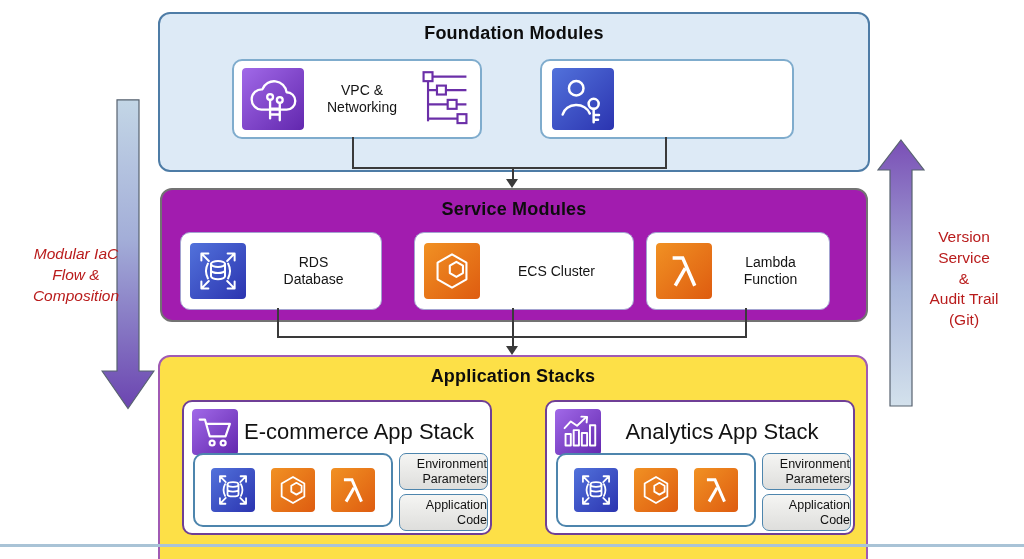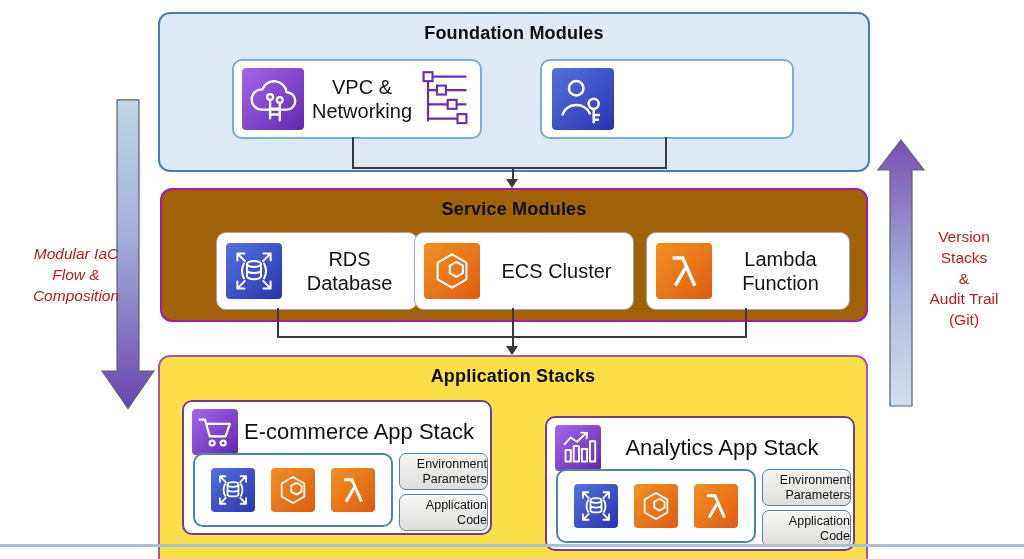--- a/index.html
+++ b/index.html
@@ -3,21 +3,21 @@
 <meta charset="utf-8">
 <style>
   html,body{margin:0;padding:0;background:#fff;}
   .canvas{
     position:relative;width:1024px;height:559px;background:#ffffff;
     font-family:"Liberation Sans",sans-serif;color:#111;overflow:hidden;
   }
   .section{position:absolute;border-radius:12px;box-sizing:border-box;}
   .section-title{text-align:center;font-weight:bold;font-size:18px;margin-top:9px;color:#0d0d0d;letter-spacing:.2px;}
   .module-card{position:absolute;background:#fff;display:flex;align-items:center;border-radius:10px;box-sizing:border-box;}
-  .module-label{flex:1;text-align:center;font-size:20px;line-height:1.2;color:#141414;}
+  .module-label{flex:1;text-align:center;font-size:14px;line-height:1.2;color:#141414;}
   .aws-icon{flex:none;display:block;border-radius:4px;}
   .cline{position:absolute;background:#3a3a3a;}
   .ah-down{position:absolute;width:0;height:0;border-left:6.5px solid transparent;border-right:6.5px solid transparent;border-top:9px solid #3a3a3a;}
   .side-label{position:absolute;text-align:center;font-size:15.5px;line-height:1.34;color:#b91c1c;}
   .stack-card{position:absolute;width:310px;height:135px;background:#fff;border:2px solid #6f3f96;border-radius:10px;box-sizing:border-box;}
   .stack-header{display:flex;align-items:center;padding:6px 10px 0 8px;height:48px;}
   .stack-title{flex:1;text-align:center;font-size:22px;color:#121212;}
   .components-box{position:absolute;left:9px;top:51px;width:200px;height:74px;border:2px solid #4d85ad;border-radius:10px;background:#fff;display:flex;align-items:center;justify-content:space-evenly;box-sizing:border-box;}
   .param-box{position:absolute;left:215px;width:89px;height:37px;background:linear-gradient(#f5f5f3,#dededc);border:1.5px solid #4d85ad;border-radius:7px;display:flex;align-items:center;justify-content:center;text-align:right;font-size:12.5px;line-height:1.15;color:#111;box-sizing:border-box;}
   .bottom-rule{position:absolute;left:0;top:544px;width:1024px;height:2.5px;background:#a9c3d6;}
@@ -96,24 +96,24 @@
       </svg>
     </div>
   </div>
 
   <div class="cline" style="left:352px;top:137px;width:1.6px;height:31px;"></div>
   <div class="cline" style="left:665px;top:137px;width:1.6px;height:31px;"></div>
   <div class="cline" style="left:352px;top:167px;width:314.6px;height:1.6px;"></div>
   <div class="cline" style="left:512px;top:167px;width:1.6px;height:14px;"></div>
   <div class="ah-down" style="left:506px;top:179px;"></div>
 
-  <div class="section" style="left:160px;top:188px;width:708px;height:134px;background:#a16207;border:2px solid #a21caf;">
+  <div class="section" style="left:160px;top:188px;width:708px;height:134px;background:#a21caf;border:2px solid #737373;">
     <div class="section-title">Service Modules</div>
 
-    <div class="module-card" style="left:18px;top:42px;width:202px;height:78px;border:1.5px solid #a3a3d0;margin-left:36px;">
+    <div class="module-card" style="left:18px;top:42px;width:202px;height:78px;border:1.5px solid #a3a3d0;">
       <svg class="aws-icon" style="margin-left:9px" width="56" height="56" viewBox="0 0 64 64">
         <rect width="64" height="64" rx="3" fill="url(#gBlue)"></rect>
         <g stroke="#fff" stroke-width="2.3" fill="none" stroke-linecap="round" stroke-linejoin="round">
           <path d="M13 20 V12 H21 M14 13 L21.5 20.5"></path>
           <path d="M51 20 V12 H43 M50 13 L42.5 20.5"></path>
           <path d="M13 44 V52 H21 M14 51 L21.5 43.5"></path>
           <path d="M51 44 V52 H43 M50 51 L42.5 43.5"></path>
           <ellipse cx="32" cy="24" rx="8" ry="3.4"></ellipse>
           <path d="M24 24 V38 M40 24 V38 M24 38 a8 3.4 0 0 0 16 0 M24 31 a8 3.4 0 0 0 16 0"></path>
           <path d="M20.5 23.5 q-4.5 8.5 0 17 M43.5 23.5 q4.5 8.5 0 17"></path>
@@ -126,21 +126,21 @@
       <svg class="aws-icon" style="margin-left:9px" width="56" height="56" viewBox="0 0 64 64">
         <rect width="64" height="64" rx="3" fill="url(#gOrange)"></rect>
         <g stroke="#fff" stroke-width="2.4" fill="none" stroke-linejoin="round">
           <polygon points="32,13 48.5,22.5 48.5,41.5 32,51 15.5,41.5 15.5,22.5"></polygon>
           <polygon points="37,21.5 44.5,25.8 44.5,34.4 37,38.7 29.5,34.4 29.5,25.8"></polygon>
         </g>
       </svg>
       <div class="module-label">ECS Cluster</div>
     </div>
 
-    <div class="module-card" style="left:484px;top:42px;width:204px;height:78px;border:1.5px solid #a3a3d0;">
+    <div class="module-card" style="left:484px;top:42px;width:184px;height:78px;border:1.5px solid #a3a3d0;">
       <svg class="aws-icon" style="margin-left:9px" width="56" height="56" viewBox="0 0 64 64">
         <rect width="64" height="64" rx="3" fill="url(#gOrange)"></rect>
         <g stroke="#fff" stroke-width="4" fill="none" stroke-linecap="square" stroke-linejoin="miter">
           <path d="M21 17 H30.5 L43.5 47"></path>
           <path d="M32.5 30.5 L23 47"></path>
         </g>
       </svg>
       <div class="module-label" style="max-width:92px;margin:0 auto;">Lambda Function</div>
     </div>
   </div>
@@ -191,21 +191,21 @@
           <g stroke="#fff" stroke-width="4.4" fill="none" stroke-linecap="square">
             <path d="M21 17 H30.5 L43.5 47"></path>
               <path d="M32.5 30.5 L23 47"></path>
           </g>
         </svg>
       </div>
       <div class="param-box" style="top:51px;">Environment Parameters</div>
       <div class="param-box" style="top:92px;">Application Code</div>
     </div>
 
-    <div class="stack-card" style="left:385px;top:43px;margin-top:16px;">
+    <div class="stack-card" style="left:385px;top:43px;">
       <div class="stack-header">
         <svg class="aws-icon" width="46" height="46" viewBox="0 0 48 48">
           <rect width="48" height="48" rx="3" fill="url(#gPurple)"></rect>
           <g stroke="#fff" stroke-width="2" fill="none" stroke-linecap="round" stroke-linejoin="round">
             <rect x="11" y="26" width="5.5" height="12"></rect>
             <rect x="19.5" y="22" width="5.5" height="16"></rect>
             <rect x="28" y="25" width="5.5" height="13"></rect>
             <rect x="36.5" y="17" width="5.5" height="21"></rect>
             <path d="M10 20 L16.5 13 L23 17.5 L32.5 8.5"></path>
             <path d="M27.5 8 L33.5 8.2 L33 14"></path>
@@ -253,20 +253,20 @@
     <div>Modular IaC</div>
     <div>Flow &amp;</div>
     <div>Composition</div>
   </div>
 
   <svg style="position:absolute;left:877px;top:139px;" width="48" height="268" viewBox="0 0 48 268">
     <polygon points="24,1 47,31 35,31 35,267 13,267 13,31 1,31" fill="url(#gUp)" stroke="#57626f" stroke-width="1.2" stroke-linejoin="miter"></polygon>
   </svg>
   <div class="side-label" style="left:922px;top:227px;width:84px;">
     <div>Version</div>
-    <div>Stacks</div>
+    <div>Service</div>
     <div>&amp;</div>
     <div>Audit Trail</div>
     <div>(Git)</div>
   </div>
 
   <div class="bottom-rule"></div>
 </div>
 
 </body></html>

